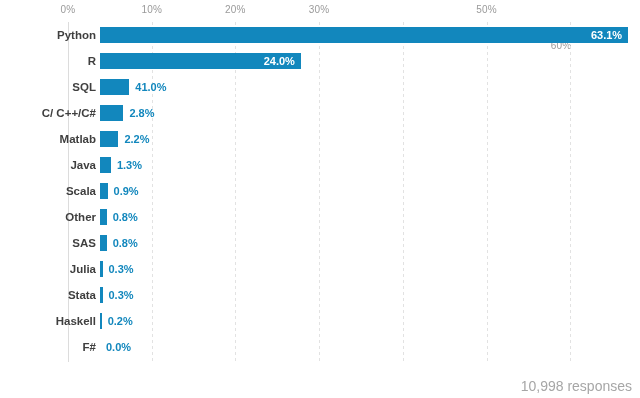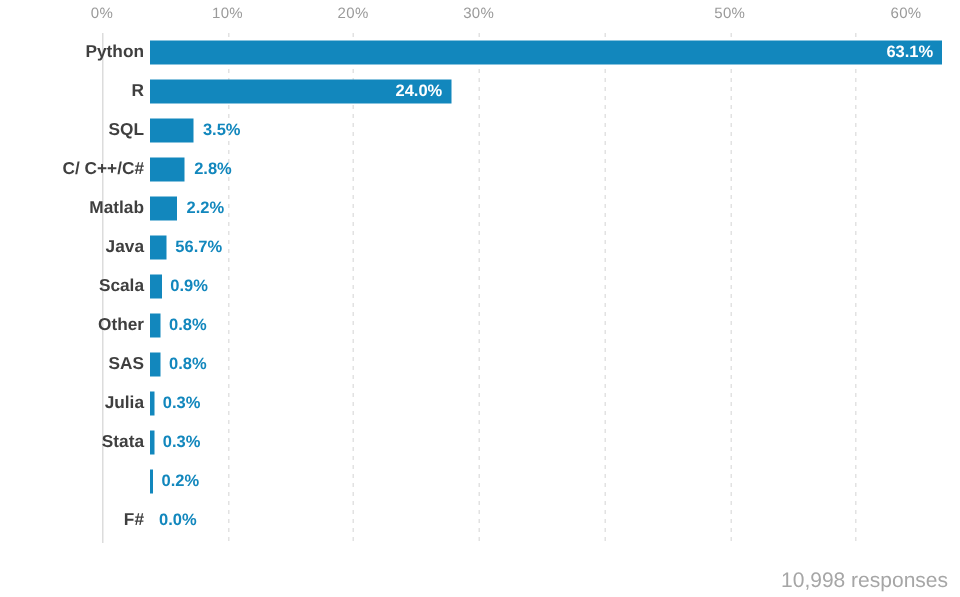--- a/index.html
+++ b/index.html
@@ -145,21 +145,21 @@
 
   <div class="plot-area">
 
     <div class="xaxis">
         <div class="xtick-label" style="left: 68px;">0%</div>
         <div class="xtick-label" style="left: 151.7px;">10%</div>
         <div class="xtick-label" style="left: 235.4px;">20%</div>
         <div class="xtick-label" style="left: 319.1px;">30%</div>
         <div class="xtick-label" style="left: 402.8px; margin-top: 24px;">40%</div>
         <div class="xtick-label" style="left: 486.5px;">50%</div>
-        <div class="xtick-label" style="left: 604px;">60%</div>
+        <div class="xtick-label" style="left: 561px; margin-top: 36px;">60%</div>
       </div>
 
     <div>
         <div class="gridline zero" style="left: 68px;"></div>
         <div class="gridline" style="left: 151.7px;"></div>
         <div class="gridline" style="left: 235.4px;"></div>
         <div class="gridline" style="left: 319.1px;"></div>
         <div class="gridline" style="left: 402.8px;"></div>
         <div class="gridline" style="left: 486.5px;"></div>
         <div class="gridline" style="left: 570.2px;"></div>
@@ -177,42 +177,42 @@
           <div class="row-label">R</div>
           <div class="bar-track">
             <div class="bar" style="width: 200.88px; background: rgb(18, 135, 189);"></div>
             <div class="bar-value-inside" style="left: 194.88px; transform: translateX(-100%);">24.0%</div>
           </div>
         </div>
         <div class="row">
           <div class="row-label">SQL</div>
           <div class="bar-track">
             <div class="bar" style="width: 29.295px; background: rgb(18, 135, 189);"></div>
-            <div class="bar-value-outside" style="left: 35.295px;">3.5%</div>
+            <div class="bar-value-outside" style="left: 35.295px;">41.0%</div>
           </div>
         </div>
         <div class="row">
           <div class="row-label">C/ C++/C#</div>
           <div class="bar-track">
             <div class="bar" style="width: 23.436px; background: rgb(18, 135, 189);"></div>
             <div class="bar-value-outside" style="left: 29.436px;">2.8%</div>
           </div>
         </div>
         <div class="row">
           <div class="row-label">Matlab</div>
           <div class="bar-track">
             <div class="bar" style="width: 18.414px; background: rgb(18, 135, 189);"></div>
             <div class="bar-value-outside" style="left: 24.414px;">2.2%</div>
           </div>
         </div>
         <div class="row">
           <div class="row-label">Java</div>
           <div class="bar-track">
             <div class="bar" style="width: 10.881px; background: rgb(18, 135, 189);"></div>
-            <div class="bar-value-outside" style="left: 16.881px;">56.7%</div>
+            <div class="bar-value-outside" style="left: 16.881px;">1.3%</div>
           </div>
         </div>
         <div class="row">
           <div class="row-label">Scala</div>
           <div class="bar-track">
             <div class="bar" style="width: 7.533px; background: rgb(18, 135, 189);"></div>
             <div class="bar-value-outside" style="left: 13.533px;">0.9%</div>
           </div>
         </div>
         <div class="row">
@@ -237,20 +237,21 @@
           </div>
         </div>
         <div class="row">
           <div class="row-label">Stata</div>
           <div class="bar-track">
             <div class="bar" style="width: 2.511px; background: rgb(18, 135, 189);"></div>
             <div class="bar-value-outside" style="left: 8.511px;">0.3%</div>
           </div>
         </div>
         <div class="row">
+          <div class="row-label">Haskell</div>
           <div class="bar-track">
             <div class="bar" style="width: 1.674px; background: rgb(18, 135, 189);"></div>
             <div class="bar-value-outside" style="left: 7.674px;">0.2%</div>
           </div>
         </div>
         <div class="row">
           <div class="row-label">F#</div>
           <div class="bar-track">
             <div class="bar" style="width: 0px; background: rgb(18, 135, 189);"></div>
             <div class="bar-value-outside" style="left: 6px;">0.0%</div>

